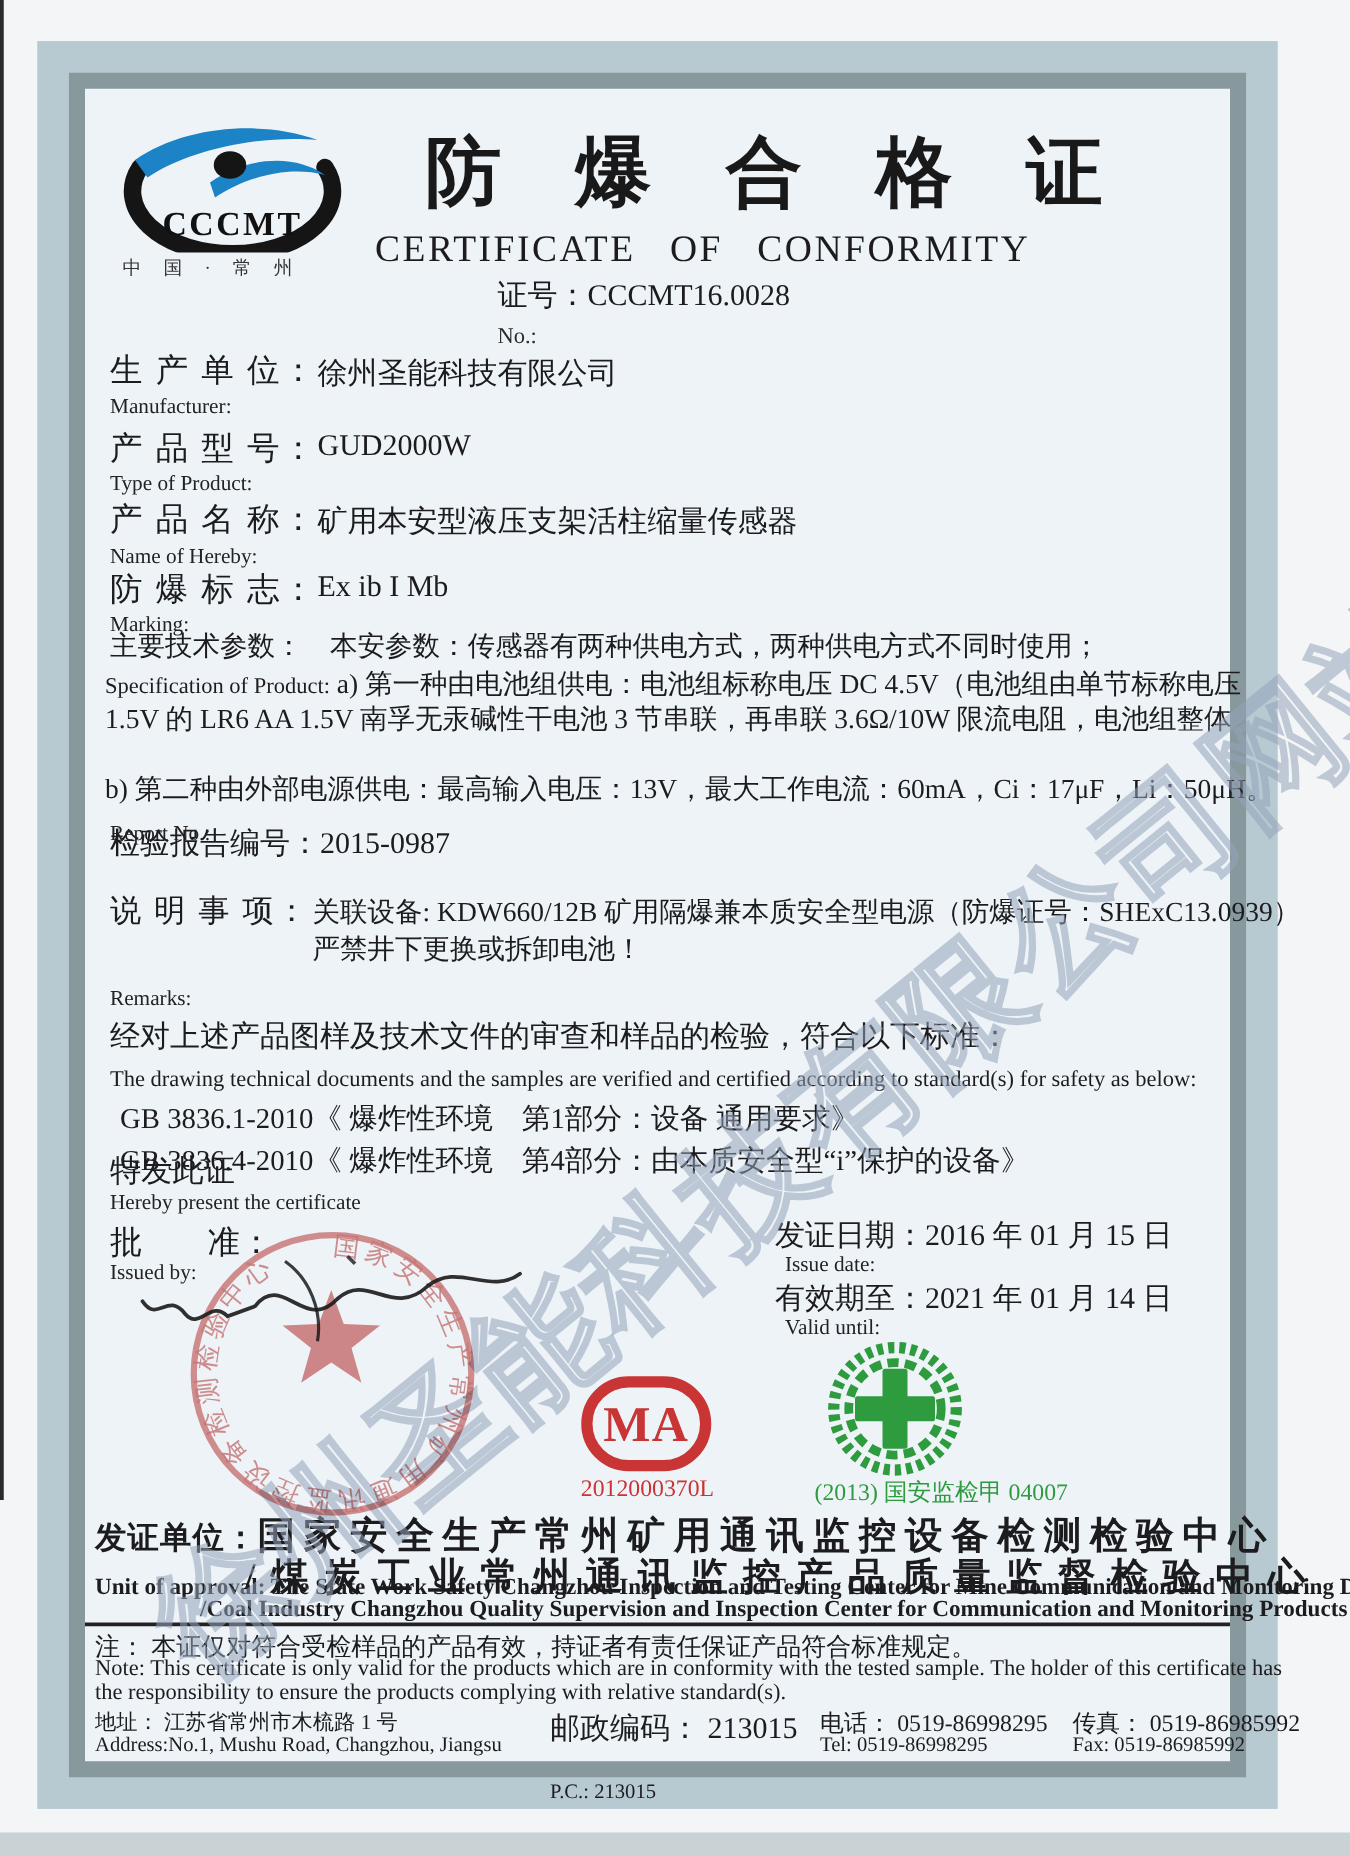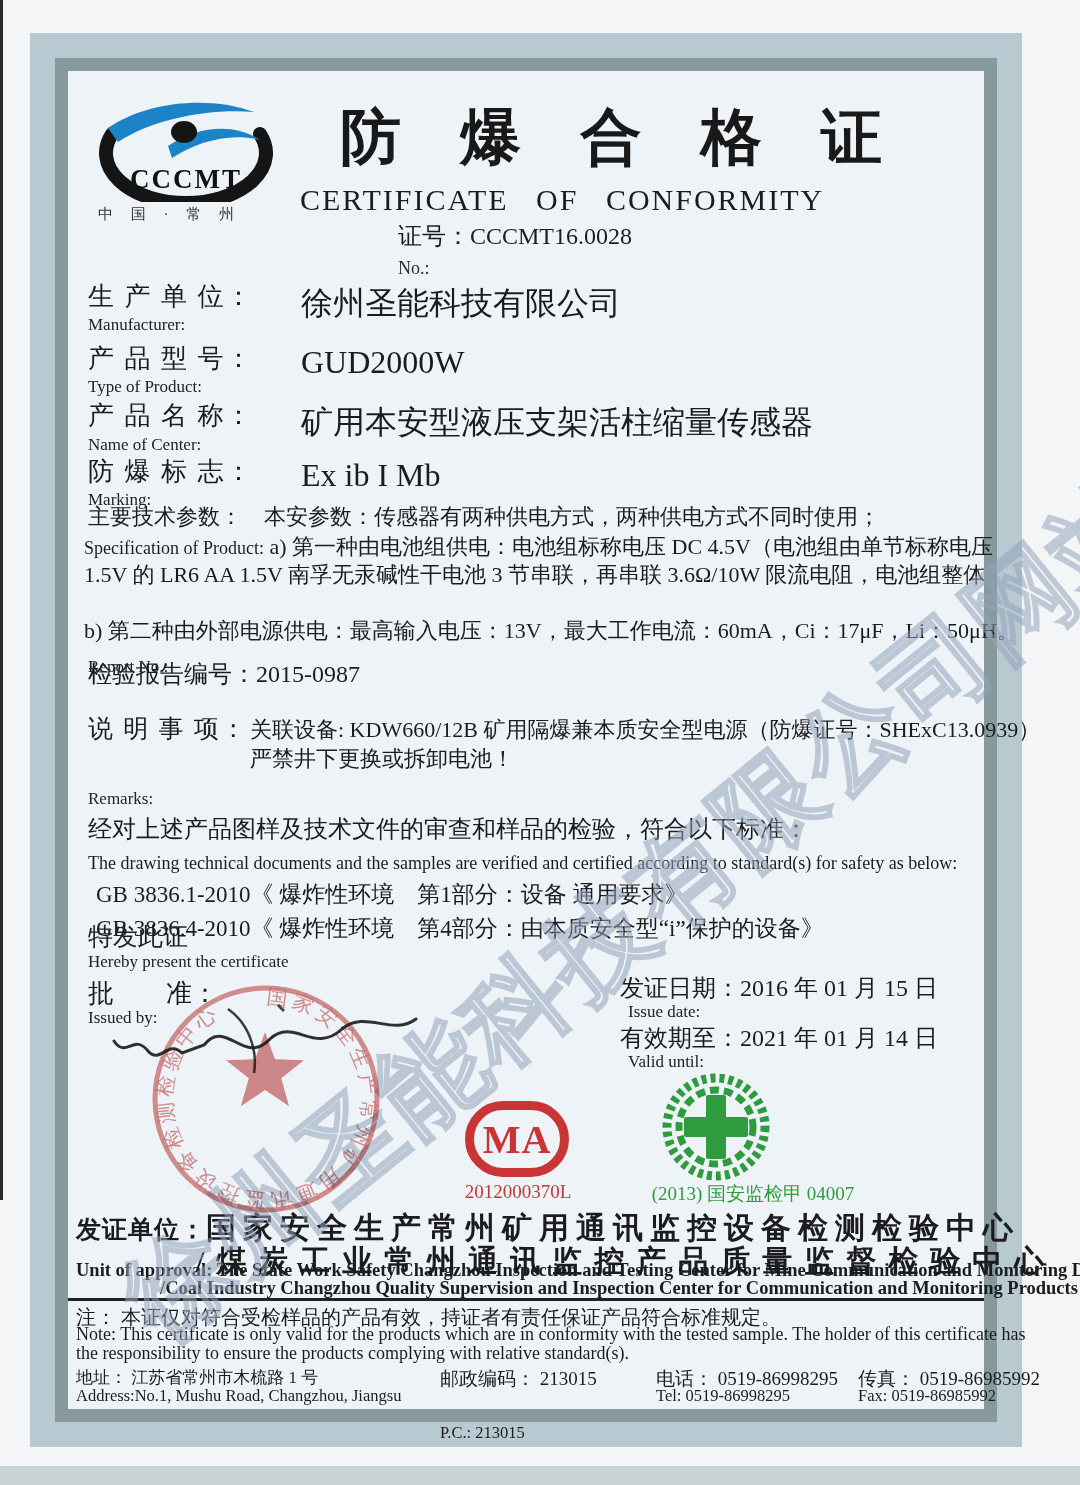--- a/index.html
+++ b/index.html
@@ -22,21 +22,21 @@
   }
   .abs{position:absolute;white-space:nowrap;}
   
   .logo-sub{font-size:15px;letter-spacing:7px;color:#333;}
   .title{font-size:61px;font-weight:600;letter-spacing:4px;word-spacing:36px;color:#191919;}
   .subtitle-en{font-size:30px;letter-spacing:2px;word-spacing:18px;font-weight:500;}
   .certno{font-size:24px;}
   .no-label{font-size:18px;color:#2b2b2b;}
   
   .f-label{font-size:26px;letter-spacing:2px;}
-  .f-value{font-size:32px;margin-left:47px;}
+  .f-value{font-size:24px;}
   .f-sub{font-size:17px;color:#222;}
   
   .cn{font-size:22px;}
   .en{font-size:18px;}
   .std{font-size:23px;}
   .red{color:#c93434;}
   .green{color:#2e9c3e;}
   
   .unit-cn{font-size:30px;font-weight:bold;letter-spacing:7px;}
   .unit-cn2{font-size:30px;font-weight:bold;letter-spacing:12px;}
@@ -91,21 +91,21 @@
   <div class="abs f-label" style="left:20px;top:208px;">生 产 单 位：</div>
   <div class="abs f-value" style="left:186px;top:211px;">徐州圣能科技有限公司</div>
   <div class="abs f-sub" style="left:20px;top:244px;">Manufacturer:</div>
 
   <div class="abs f-label" style="left:20px;top:270px;">产 品 型 号：</div>
   <div class="abs f-value" style="left:186px;top:273px;">GUD2000W</div>
   <div class="abs f-sub" style="left:20px;top:306px;">Type of Product:</div>
 
   <div class="abs f-label" style="left:20px;top:327px;">产 品 名 称：</div>
   <div class="abs f-value" style="left:186px;top:330px;">矿用本安型液压支架活柱缩量传感器</div>
-  <div class="abs f-sub" style="left:20px;top:364px;">Name of Center:</div>
+  <div class="abs f-sub" style="left:20px;top:364px;">Name of Hereby:</div>
 
   <div class="abs f-label" style="left:20px;top:383px;">防 爆 标 志：</div>
   <div class="abs f-value" style="left:186px;top:386px;">Ex ib I Mb</div>
   <div class="abs f-sub" style="left:20px;top:419px;">Marking:</div>
 
   <div class="abs cn" style="left:20px;top:431px;">主要技术参数：　本安参数：传感器有两种供电方式，两种供电方式不同时使用；</div>
   <div class="abs" style="left:16px;top:461px;">
     <span class="en">Specification of Product:</span><span class="cn"> a) 第一种由电池组供电：电池组标称电压 DC 4.5V（电池组由单节标称电压</span>
   </div>
   <div class="abs cn" style="left:16px;top:489px;">1.5V 的 LR6 AA 1.5V 南孚无汞碱性干电池 3 节串联，再串联 3.6Ω/10W 限流电阻，电池组整体</div>
@@ -178,21 +178,21 @@
   <div class="abs unit-en" style="left:8px;top:1189px;">Unit of approval: The State Work Safety Changzhou Inspection and Testing Center for Mine Communication and Monitoring Devices</div>
   <div class="abs unit-en" style="left:92px;top:1207px;">/Coal Industry Changzhou Quality Supervision and Inspection Center for Communication and Monitoring Products</div>
 
   <div class="hr" style="top:1227px;"></div>
 
   <div class="abs" style="left:8px;top:1233px;font-size:20px;">注：  本证仅对符合受检样品的产品有效，持证者有责任保证产品符合标准规定。</div>
   <div class="abs en" style="left:8px;top:1253px;">Note: This certificate is only valid for the products which are in conformity with the tested sample. The holder of this certificate has</div>
   <div class="abs en" style="left:8px;top:1272px;">the responsibility to ensure the products complying with relative standard(s).</div>
 
   <div class="abs" style="left:8px;top:1295px;font-size:17px;">地址：  江苏省常州市木梳路 1 号</div>
-  <div class="abs" style="left:372px;top:1295px;font-size:19px;">邮政编码： 213015</div>
+  <div class="abs" style="left:372px;top:1295px;font-size:24px;">邮政编码： 213015</div>
   <div class="abs" style="left:588px;top:1295px;font-size:19px;">电话： 0519-86998295</div>
   <div class="abs" style="left:790px;top:1295px;font-size:19px;">传真： 0519-86985992</div>
 
   <div class="abs" style="left:8px;top:1315px;font-size:16.5px;">Address:No.1, Mushu Road, Changzhou, Jiangsu</div>
   <div class="abs" style="left:372px;top:1352px;font-size:16.5px;">P.C.:  213015</div>
   <div class="abs" style="left:588px;top:1315px;font-size:16.5px;">Tel:   0519-86998295</div>
   <div class="abs" style="left:790px;top:1315px;font-size:16.5px;">Fax:  0519-86985992</div>
 
 </div>
 </div>

